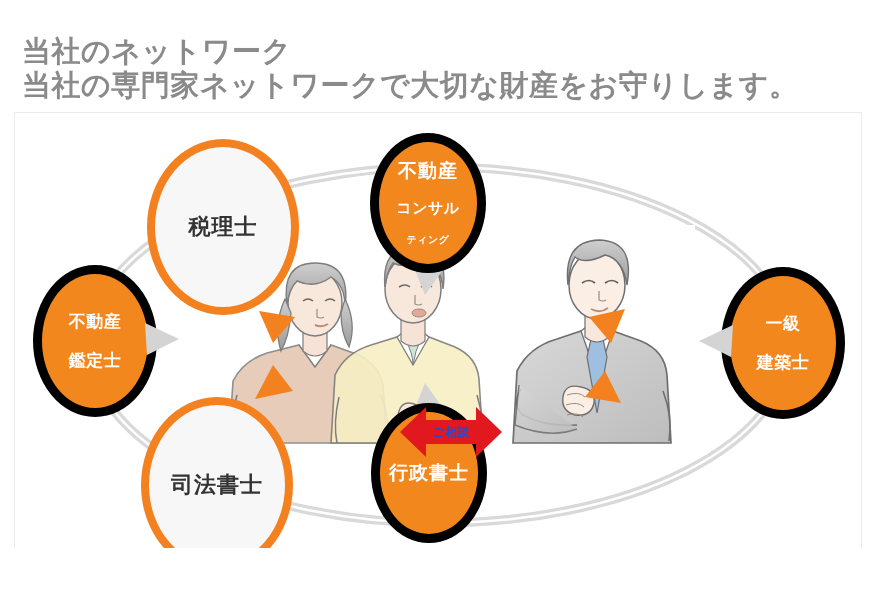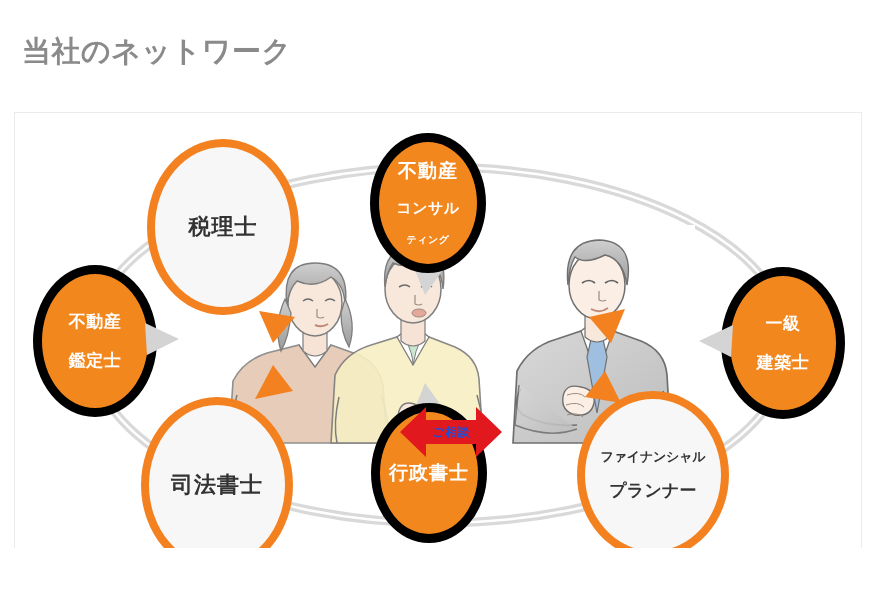--- a/index.html
+++ b/index.html
@@ -156,20 +156,21 @@
   
   .tail { position: absolute; z-index: 21; }
 </style>
 </head>
 <body>
 
 <div id="page">
 
   <div id="heading">
     <div class="head-line head-line-1">当社のネットワーク</div>
+    <div class="head-line head-line-2">当社の専門家ネットワークで大切な財産をお守りします。</div>
   </div>
 
   <div id="panel">
 
     <svg id="ring-band" viewBox="0 0 848 464">
       <ellipse cx="424" cy="232" rx="350" ry="178" fill="none" stroke="#d9d9d9" stroke-width="9"></ellipse>
       <ellipse cx="424" cy="232" rx="350" ry="178" fill="none" stroke="#ffffff" stroke-width="2.5"></ellipse>
     </svg>
 
     <svg id="people" viewBox="0 0 848 464">
@@ -328,24 +329,18 @@
       <path d="M2 36 L40 28 L20 2 Z" fill="#f4811f"></path>
     </svg>
 
     <div class="node filled" id="node-admin">
       <span class="node-label fs-19">行政書士</span>
     </div>
     <svg class="tail" style="left:394px; top:268px; z-index:23;" width="38" height="34" viewBox="0 0 38 34">
       <path d="M4 32 L36 30 L16 2 Z" fill="#d4d4d4"></path>
     </svg>
 
-    <div class="node outline" id="node-planner">
-      <span class="node-label fp-label">
-        <span class="fp-small">ファイナンシャル</span>
-        <span class="fp-big">プランナー</span>
-      </span>
-    </div>
     <svg class="tail" style="left:566px; top:256px;" width="42" height="38" viewBox="0 0 42 38">
       <path d="M40 34 L4 28 L24 2 Z" fill="#f4811f"></path>
     </svg>
 
   </div>
 </div>
 
 </body></html>

